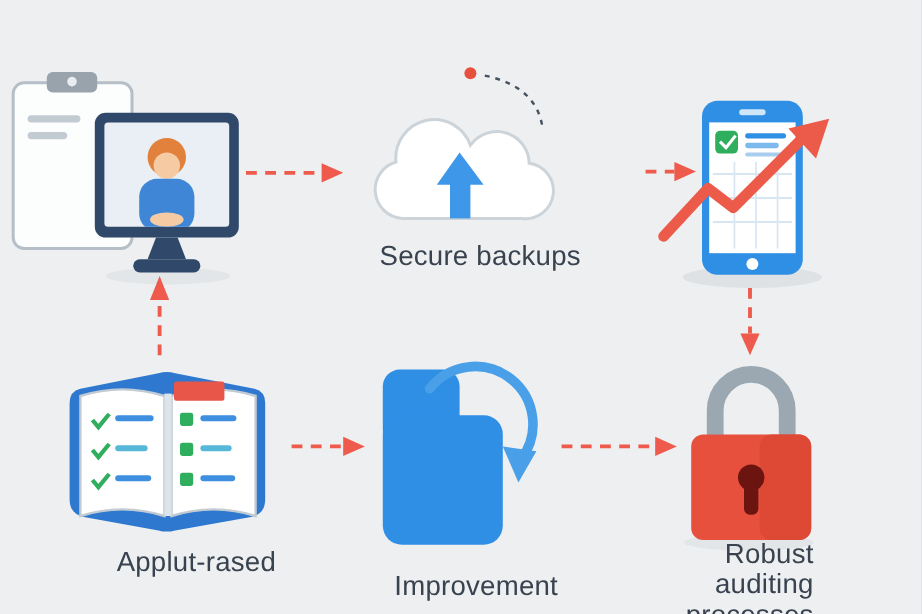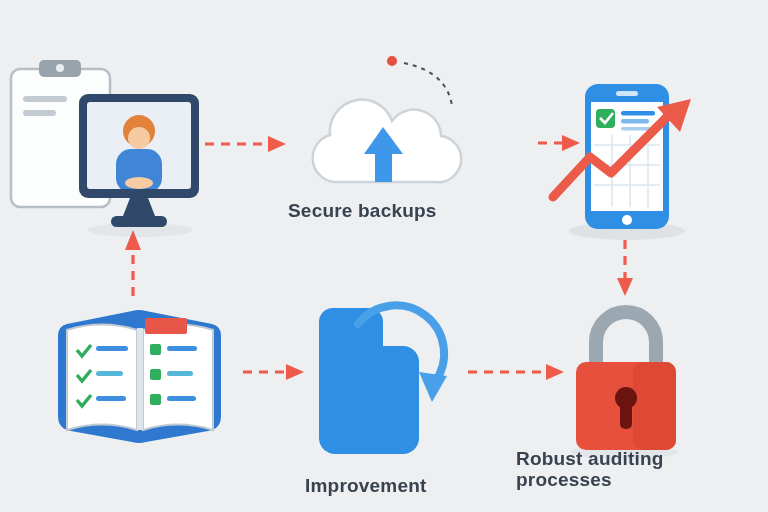--- a/index.html
+++ b/index.html
@@ -3,22 +3,22 @@
 <meta charset="utf-8">
 <style>
   html,body{margin:0;padding:0;background:#d8dadd;}
   .stage{
     position:relative;width:768px;height:512px;overflow:hidden;
     background:#edeff1;
     font-family:"Liberation Sans", sans-serif;
   }
   .node{position:absolute;}
   .label{
-    position:absolute;text-align:left;color:#39434f;
-    font-size:19px;line-height:1.1;letter-spacing:.2px;font-weight:700;
+    position:absolute;text-align:right;color:#39434f;
+    font-size:23px;line-height:1.1;letter-spacing:.2px;font-weight:400;
   }
   svg{display:block;}
   .overlay{position:absolute;left:0;top:0;pointer-events:none;}
 </style>
 </head>
 <body>
 
 <div class="stage">
 
   <svg class="overlay" width="768" height="512">
@@ -158,16 +158,17 @@
       <polygon points="268,136 286,144 268,152"></polygon>
       <polygon points="562,135 580,143 562,151"></polygon>
       <polygon points="125,250 133,230 141,250"></polygon>
       <polygon points="617,278 633,278 625,296"></polygon>
       <polygon points="286,364 304,372 286,380"></polygon>
       <polygon points="546,364 564,372 546,380"></polygon>
     </g>
   </svg>
 
   <div class="label" style="left:288px;top:201px;width:196px">Secure backups</div>
+  <div class="label" style="left:50px;top:456px;width:180px">Applut-rased</div>
   <div class="label" style="left:305px;top:476px;width:160px">Improvement</div>
   <div class="label" style="left:516px;top:449px;width:162px">Robust auditing processes</div>
 
 </div>
 
 </body></html>

